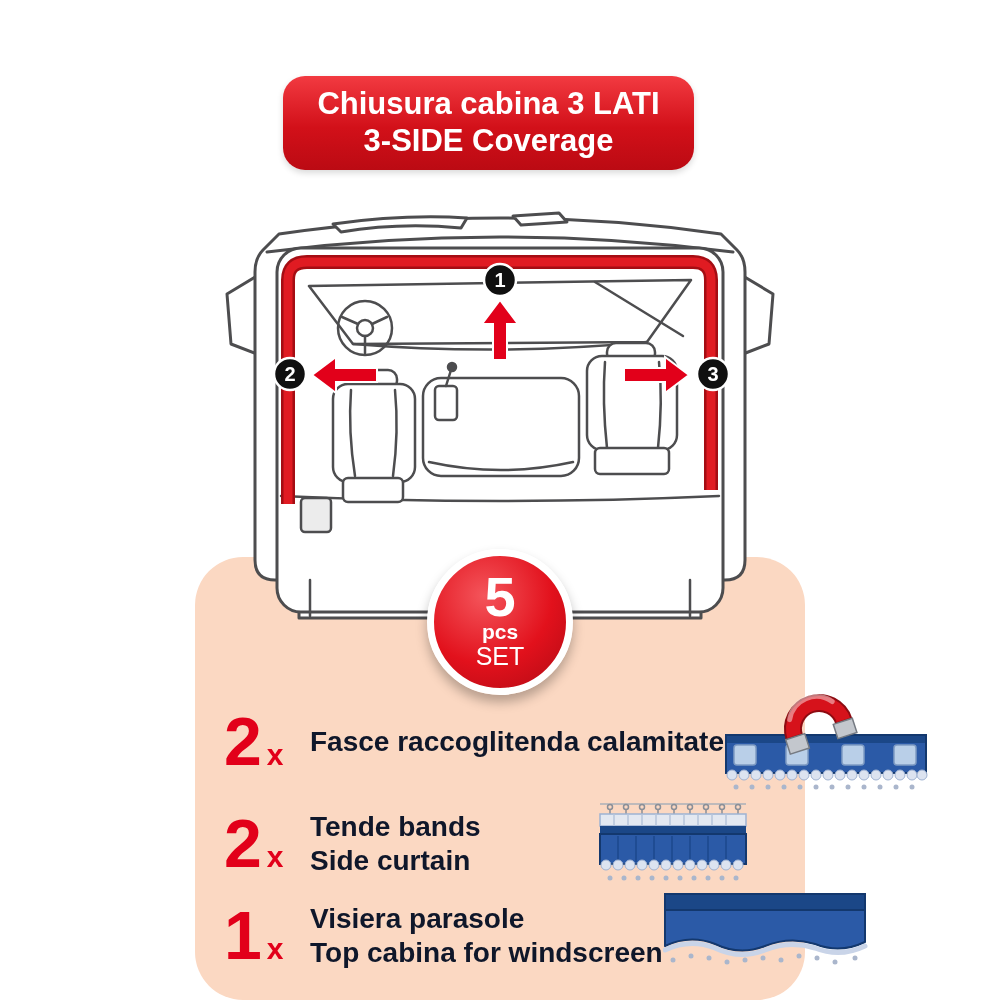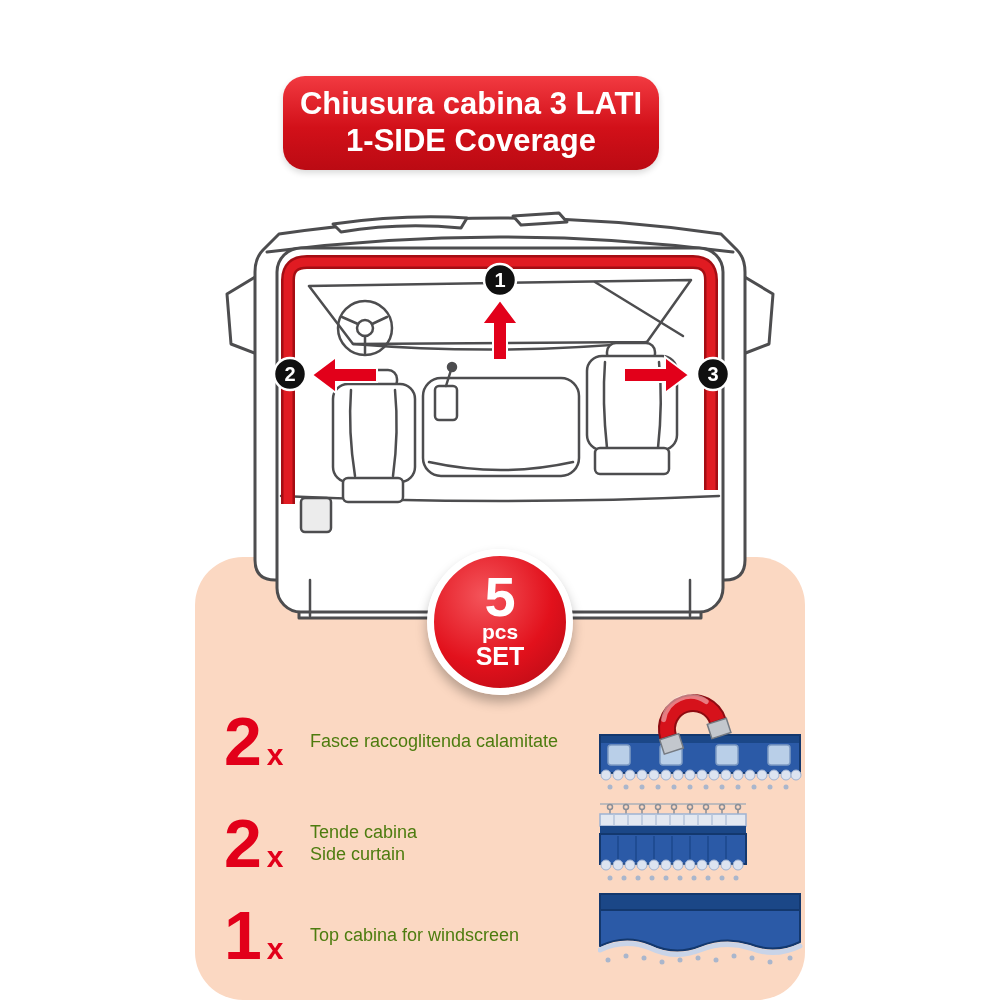--- a/index.html
+++ b/index.html
@@ -4,60 +4,60 @@
 <style>
   html,body{margin:0;padding:0;background:#ffffff;}
   body{width:1000px;height:1000px;font-family:"Liberation Sans",sans-serif;position:relative;overflow:hidden;}
   .stage{position:absolute;inset:0;background:#ffffff;}
 
   
   .peach-panel{position:absolute;left:195px;top:557px;width:610px;height:443px;
     background:#fbd8c2;border-radius:48px;}
 
   
-  .banner{position:absolute;left:283px;top:76px;width:376px;height:94px;
+  .banner{position:absolute;left:283px;top:76px;width:411px;height:94px;
     background:linear-gradient(#f23a41,#d21019 55%,#bb0a13);
     border-radius:22px;display:flex;flex-direction:column;align-items:center;justify-content:center;
     color:#ffffff;font-weight:bold;font-size:31px;line-height:1.18;text-align:center;
     box-shadow:0 3px 6px rgba(0,0,0,.15);}
 
   
   .truck{position:absolute;left:215px;top:190px;}
 
   
   .badge{position:absolute;left:427px;top:549px;width:132px;height:132px;border-radius:50%;
     background:radial-gradient(circle at 38% 30%,#f4555b,#e2111c 55%,#b00a14);
     border:7px solid #ffffff;box-shadow:0 7px 12px rgba(0,0,0,.28);
     display:flex;flex-direction:column;align-items:center;justify-content:center;
     color:#ffffff;text-align:center;}
   .badge .qty{font-size:56px;font-weight:bold;line-height:.85;}
   .badge .unit{font-size:21px;font-weight:bold;line-height:1.05;}
-  .badge .label{font-size:25px;font-weight:bold;line-height:1.1;}
+  .badge .label{font-size:25px;font-weight:normal;line-height:1.1;}
 
   
   .item{position:absolute;left:224px;width:580px;display:flex;align-items:center;}
   .item-1{top:686px;height:112px;}
   .item-2{top:798px;height:92px;}
   .item-3{top:890px;height:92px;}
   .qty-wrap{flex:0 0 86px;display:flex;align-items:baseline;gap:5px;color:#e2001a;}
   .qty-wrap .big{font-size:68px;font-weight:bold;line-height:.9;}
   .qty-wrap .mult{font-size:30px;font-weight:bold;}
-  .labels{flex:0 0 288px;color:#4d7c0f;font-weight:normal;font-size:18px;line-height:1.22;white-space:nowrap;}
+  .labels{flex:0 0 288px;color:#0f172a;font-weight:bold;font-size:28px;line-height:1.22;white-space:nowrap;}
   .illus-wrap{flex:1;display:flex;align-items:center;}
 </style>
 </head>
 <body>
 
 <div class="stage">
 
   <div class="peach-panel"></div>
 
   <div class="banner">
     <div>Chiusura cabina 3 LATI</div>
-    <div>1-SIDE Coverage</div>
+    <div>3-SIDE Coverage</div>
   </div>
 
   <svg class="truck" viewBox="0 0 570 440" width="570" height="440">
     <g stroke="#4d4d4f" stroke-width="3" fill="#ffffff" stroke-linejoin="round" stroke-linecap="round">
       <path d="M42 86 L12 104 L16 154 L42 164 Z"></path>
       <path d="M528 86 L558 104 L554 154 L528 164 Z"></path>
       <path d="M64 44 Q285 12 506 44 L522 60 Q530 68 530 82 L530 370 Q530 390 510 390 L486 390 L486 428 L84 428 L84 390 L60 390 Q40 390 40 370 L40 82 Q40 68 48 60 Z"></path>
       <path fill="none" d="M52 62 Q285 32 518 62"></path>
       <path d="M118 34 Q190 24 252 28 L246 38 Q185 32 126 42 Z"></path>
       <path d="M298 26 L344 23 L352 32 L306 35 Z"></path>
@@ -176,21 +176,21 @@
       </svg>
     </div>
   </div>
 
   <div class="item item-2">
     <div class="qty-wrap">
       <span class="big">2</span>
       <span class="mult">x</span>
     </div>
     <div class="labels">
-      <div>Tende cabina</div>
+      <div>Tende bands</div>
       <div>Side curtain</div>
     </div>
     <div class="illus-wrap">
       <svg viewBox="0 0 150 88" width="150" height="88">
         <g stroke="#8a8f98" stroke-width="1.5" fill="none">
           <path d="M2 4 L148 4" stroke="#aab0b8"></path>
           <circle cx="12" cy="7" r="2.5"></circle>
             <circle cx="28" cy="7" r="2.5"></circle>
             <circle cx="44" cy="7" r="2.5"></circle>
           <circle cx="60" cy="7" r="2.5"></circle>
@@ -235,20 +235,21 @@
       </svg>
     </div>
   </div>
 
   <div class="item item-3">
     <div class="qty-wrap">
       <span class="big">1</span>
       <span class="mult">x</span>
     </div>
     <div class="labels">
+      <div>Visiera parasole</div>
       <div>Top cabina for windscreen</div>
     </div>
     <div class="illus-wrap">
       <svg viewBox="0 0 205 88" width="205" height="88">
         <rect x="2" y="2" width="200" height="16" fill="#1b4787" stroke="#13386e" stroke-width="2"></rect>
         <path d="M2 18 L202 18 L202 50 Q177 62 152 52 Q127 44 102 54 Q77 64 52 52 Q27 42 2 54 Z" fill="#2b5aa7" stroke="#13386e" stroke-width="2" stroke-linejoin="round"></path>
         <path d="M2 58 Q27 46 52 56 Q77 68 102 58 Q127 48 152 56 Q177 66 202 54" fill="none" stroke="#c9d4e8" stroke-width="5" stroke-linecap="round"></path>
         <g fill="#aab6cc">
           <circle cx="10" cy="68" r="2.5"></circle>
             <circle cx="28" cy="64" r="2.5"></circle>

